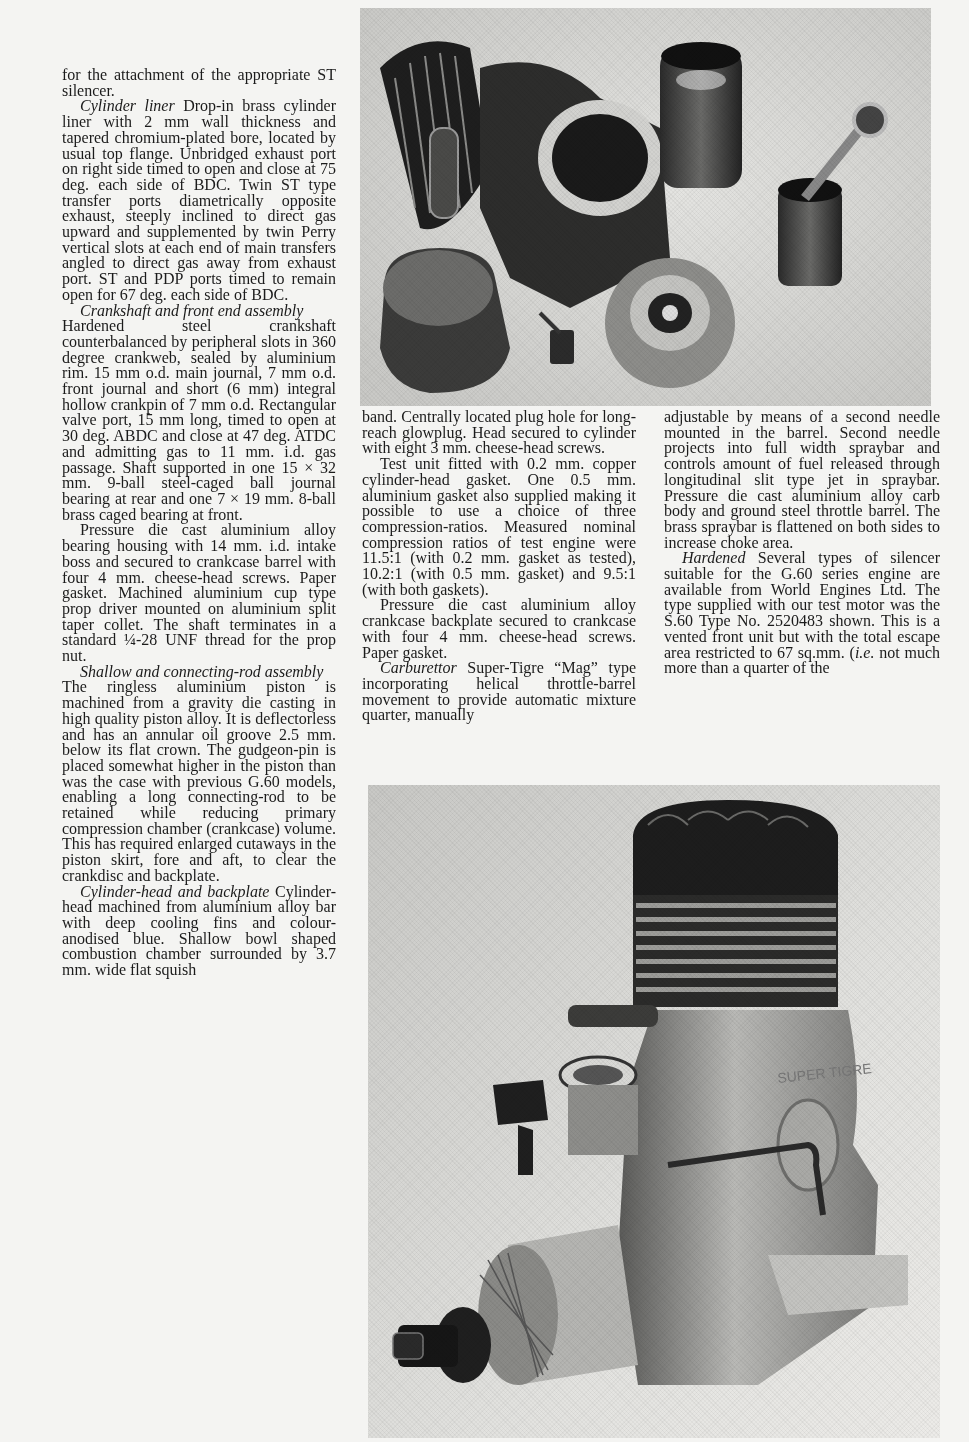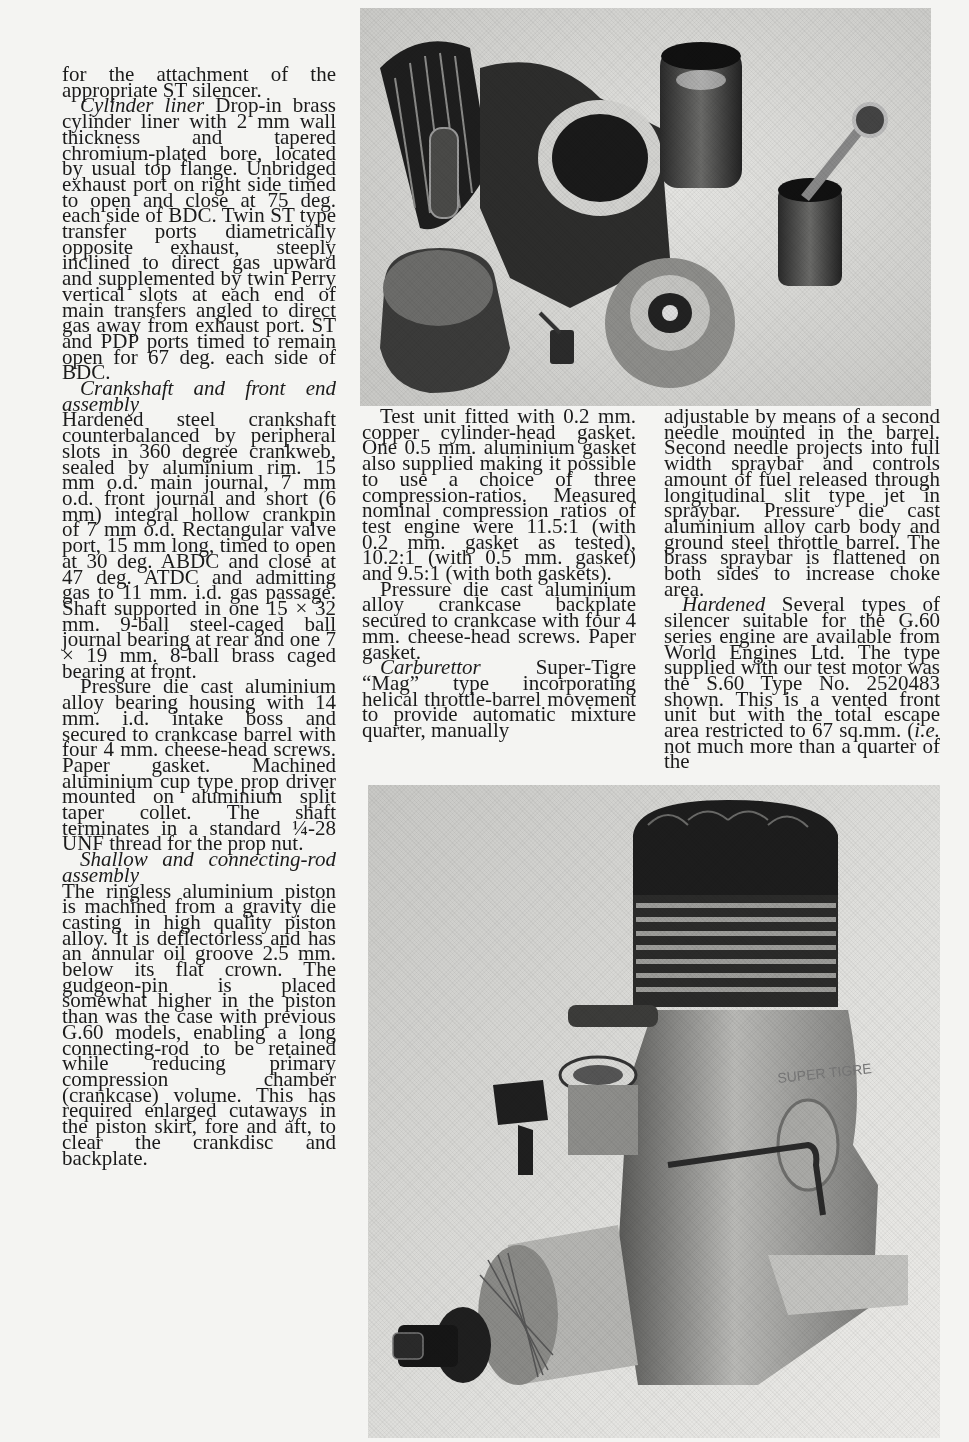--- a/index.html
+++ b/index.html
@@ -4,21 +4,21 @@
 <style>
   html, body { margin: 0; padding: 0; }
   body {
     width: 969px; height: 1442px; position: relative; overflow: hidden;
     background: #f4f4f2;
     font-family: "Liberation Serif", "DejaVu Serif", serif;
     color: #1b1b1b;
   }
   .col {
     position: absolute;
-    font-size: 21px;
+    font-size: 16px;
     line-height: 15.7px;
     text-align: justify;
     hyphens: none;
     font-family: Liberation Serif, serif;
   }
   .col p { margin: 0; text-indent: 18px; }
   .col p.noindent { text-indent: 0; }
   .col .hd { font-style: italic; }
   #col1 { left: 62px; top: 67px; width: 274px; }
   #col2 { left: 362px; top: 409px; width: 274px; }
@@ -41,23 +41,25 @@
 <body>
 
 <div id="col1" class="col">
   <p class="noindent">for the attachment of the appropriate ST silencer.</p>
   <p><span class="hd">Cylinder liner</span><span> Drop-in brass cylinder liner with 2 mm wall thickness and tapered chromium-plated bore, located by usual top flange. Unbridged exhaust port on right side timed to open and close at 75 deg. each side of BDC. Twin ST type transfer ports diametrically opposite exhaust, steeply inclined to direct gas upward and supplemented by twin Perry vertical slots at each end of main transfers angled to direct gas away from exhaust port. ST and PDP ports timed to remain open for 67 deg. each side of BDC.</span></p>
   <p class="hd">Crankshaft and front end assembly</p>
   <p class="noindent">Hardened steel crankshaft counterbalanced by peripheral slots in 360 degree crankweb, sealed by aluminium rim. 15 mm o.d. main journal, 7 mm o.d. front journal and short (6 mm) integral hollow crankpin of 7 mm o.d. Rectangular valve port, 15 mm long, timed to open at 30 deg. ABDC and close at 47 deg. ATDC and admitting gas to 11 mm. i.d. gas passage. Shaft supported in one 15 × 32 mm. 9-ball steel-caged ball journal bearing at rear and one 7 × 19 mm. 8-ball brass caged bearing at front.</p>
   <p>Pressure die cast aluminium alloy bearing housing with 14 mm. i.d. intake boss and secured to crankcase barrel with four 4 mm. cheese-head screws. Paper gasket. Machined aluminium cup type prop driver mounted on aluminium split taper collet. The shaft terminates in a standard ¼-28 UNF thread for the prop nut.</p>
   <p class="hd">Shallow and connecting-rod assembly</p>
   <p class="noindent">The ringless aluminium piston is machined from a gravity die casting in high quality piston alloy. It is deflectorless and has an annular oil groove 2.5 mm. below its flat crown. The gudgeon-pin is placed somewhat higher in the piston than was the case with previous G.60 models, enabling a long connecting-rod to be retained while reducing primary compression chamber (crankcase) volume. This has required enlarged cutaways in the piston skirt, fore and aft, to clear the crankdisc and backplate.</p>
+  <p><span class="hd">Cylinder-head and backplate</span><span> Cylinder-head machined from aluminium alloy bar with deep cooling fins and colour-anodised blue. Shallow bowl shaped combustion chamber surrounded by 3.7 mm. wide flat squish</span></p>
 </div>
 
 <div id="col2" class="col">
+  <p class="noindent">band. Centrally located plug hole for long-reach glowplug. Head secured to cylinder with eight 3 mm. cheese-head screws.</p>
   <p>Test unit fitted with 0.2 mm. copper cylinder-head gasket. One 0.5 mm. aluminium gasket also supplied making it possible to use a choice of three compression-ratios. Measured nominal compression ratios of test engine were 11.5:1 (with 0.2 mm. gasket as tested), 10.2:1 (with 0.5 mm. gasket) and 9.5:1 (with both gaskets).</p>
   <p>Pressure die cast aluminium alloy crankcase backplate secured to crankcase with four 4 mm. cheese-head screws. Paper gasket.</p>
   <p><span class="hd">Carburettor</span><span> Super-Tigre “Mag” type incorporating helical throttle-barrel movement to provide automatic mixture quarter, manually</span></p>
 </div>
 
 <div id="col3" class="col">
   <p class="noindent">adjustable by means of a second needle mounted in the barrel. Second needle projects into full width spraybar and controls amount of fuel released through longitudinal slit type jet in spraybar. Pressure die cast aluminium alloy carb body and ground steel throttle barrel. The brass spraybar is flattened on both sides to increase choke area.</p>
   <p><span class="hd">Hardened</span><span> Several types of silencer suitable for the G.60 series engine are available from World Engines Ltd. The type supplied with our test motor was the S.60 Type No. 2520483 shown. This is a vented front unit but with the total escape area restricted to 67 sq.mm. (</span><span class="hd">i.e.</span><span> not much more than a quarter of the</span></p>
 </div>
 

